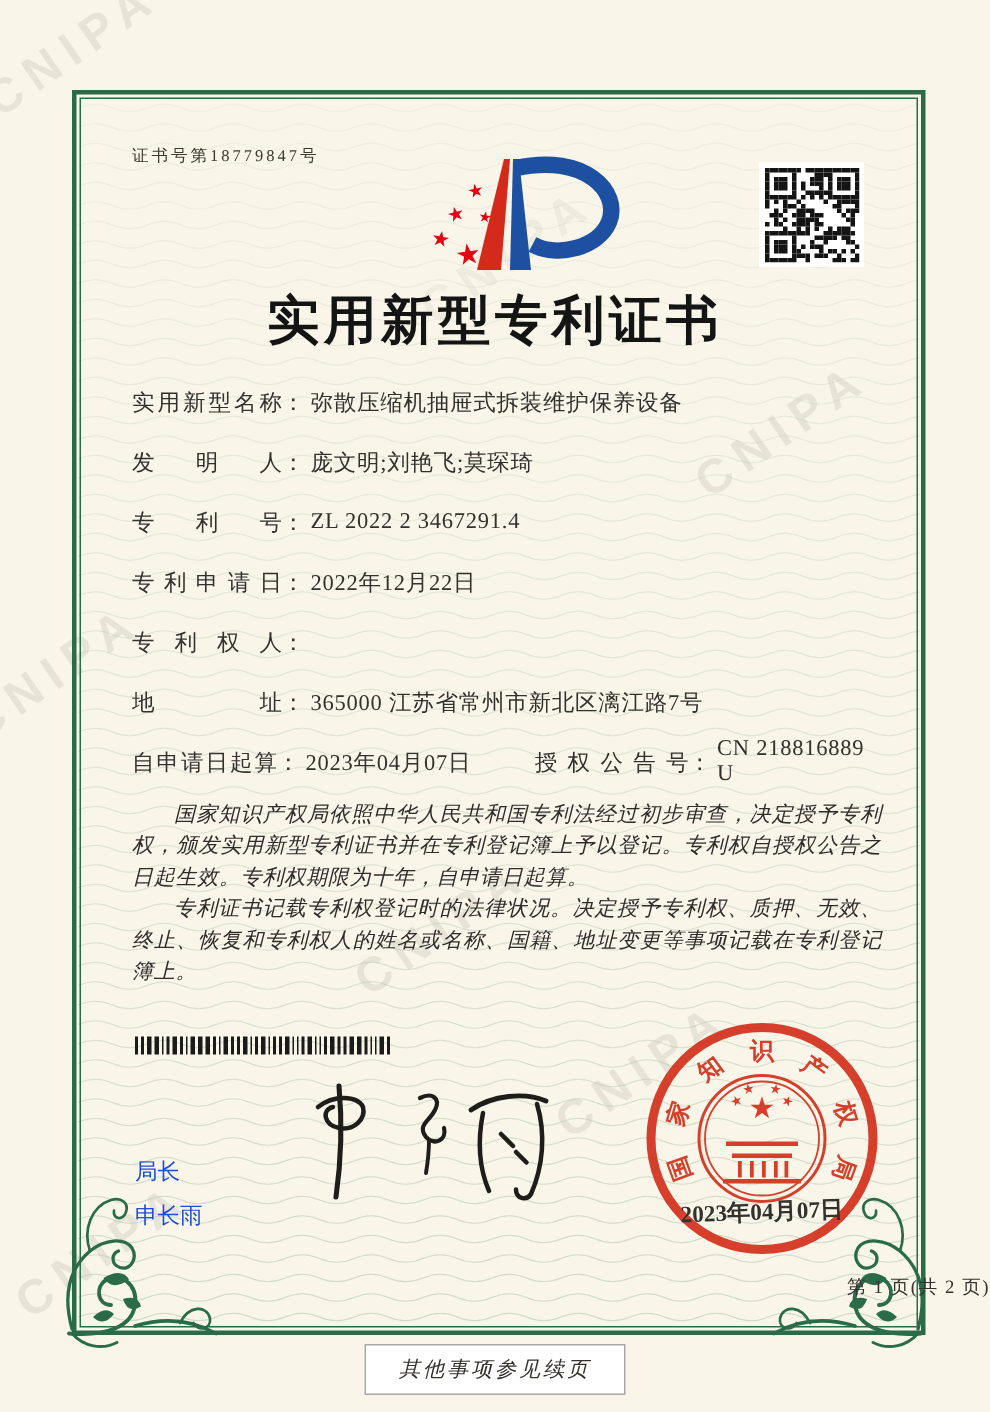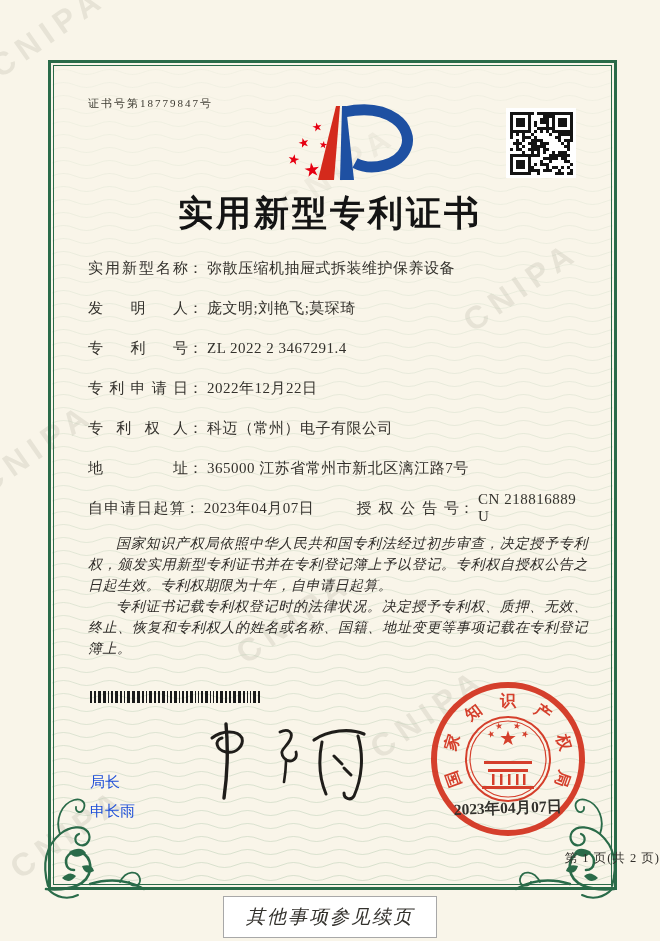--- a/index.html
+++ b/index.html
@@ -50,21 +50,21 @@
   #signature{position:absolute;left:198px;top:712px;}
 
   #seal{position:absolute;left:428px;top:679px;}
   .sealtxt{font-family:"Liberation Serif","DejaVu Serif",serif;font-weight:700;}
 
   .footer-page{position:absolute;left:0;top:850px;width:660px;text-align:right;
                font-size:12.5px;color:#33312c;letter-spacing:1px;}
 
   .cont-tab{position:absolute;left:50%;top:896px;transform:translateX(-50%);
             background:#ffffff;border:1px solid #a8a8a8;padding:7px 22px;
-            font-size:19px;font-style:italic;color:#33312c;letter-spacing:2px;white-space:nowrap;}
+            font-size:14px;font-style:italic;color:#33312c;letter-spacing:2px;white-space:nowrap;}
 </style>
 </head>
 <body>
 
 <span class="wm" style="left:-18px;top:14px;">CNIPA</span>
 <span class="wm" style="left:455px;top:268px;">CNIPA</span>
 <span class="wm" style="left:-30px;top:430px;">CNIPA</span>
 <span class="wm" style="left:228px;top:600px;">CNIPA</span>
 <span class="wm" style="left:2px;top:815px;">CNIPA</span>
 <span class="wm" style="left:362px;top:695px;">CNIPA</span>
@@ -447,21 +447,20 @@
       <span class="fvalue">ZL 2022 2 3467291.4</span>
   </div>
   <div class="frow">
     <span class="flabel">专利申请日</span>
       <span class="fcolon">：</span>
       <span class="fvalue">2022年12月22日</span>
   </div>
   <div class="frow">
     <span class="flabel">专利权人</span>
       <span class="fcolon">：</span>
-      <span class="fvalue">科迈（常州）电子有限公司</span>
   </div>
   <div class="frow">
     <span class="flabel">地址</span>
       <span class="fcolon">：</span>
       <span class="fvalue">365000 江苏省常州市新北区漓江路7号</span>
   </div>
   <div class="frow">
     <span class="flabel">自申请日起算</span>
       <span class="fcolon">：</span>
       <span class="fvalue v-fixed">2023年04月07日</span>

